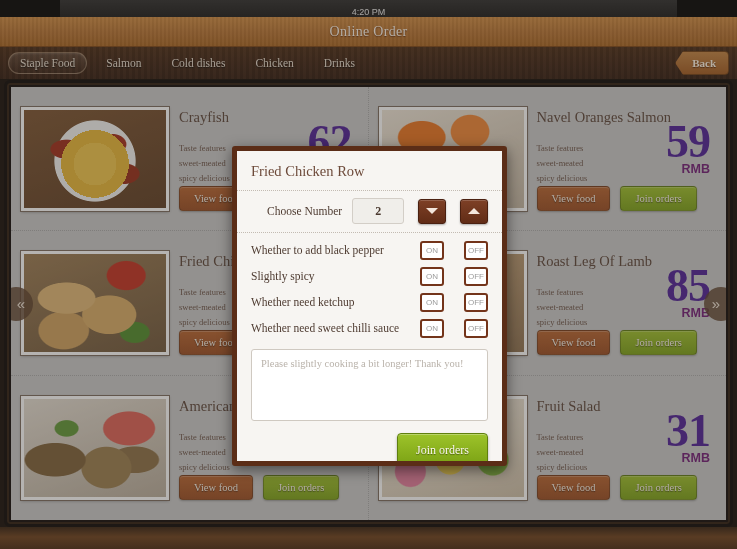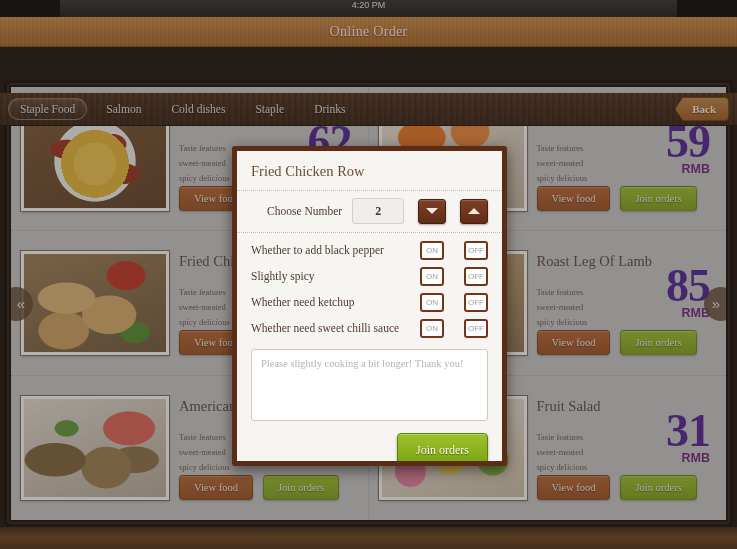--- a/index.html
+++ b/index.html
@@ -14,21 +14,21 @@
     position: relative;
     width: 737px; height: 549px;
     background: #140c07;
     overflow: hidden;
   }
 
   
   .statusbar {
     position: absolute; top: 0; left: 0; right: 0; height: 17px;
     background: linear-gradient(#2c2c2c, #191919);
-    display: flex; align-items: flex-start;
+    display: flex; align-items: flex-end;
     padding: 0 19px;
     font-family: "Liberation Sans", sans-serif;
     font-size: 9px; color: #d8d8d8;
     z-index: 40;
   }
   .statusbar .sb-left { display: flex; align-items: center; gap: 4px; }
   .statusbar .sb-center {
     position: absolute; left: 0; right: 0; text-align: center;
     font-size: 9px; color: #e8e8e8; pointer-events: none;
   }
@@ -75,21 +75,20 @@
   
   .tabbar {
     position: absolute; top: 47px; left: 0; right: 0; height: 33px;
     background:
       repeating-linear-gradient(90deg, rgba(0,0,0,0.10) 0 3px, rgba(255,255,255,0.02) 3px 6px),
       linear-gradient(#4a2a13, #3b2010 60%, #321b0d);
     border-bottom: 1px solid #120a04;
     display: flex; align-items: center;
     padding: 0 8px;
     z-index: 30;
-    margin-top: 46px;
   }
   .tab {
     font-size: 11.5px; color: #e8dccd; padding: 4px 11px; margin-right: 8px;
     text-shadow: 0 1px 1px rgba(0,0,0,.8); white-space: nowrap;
   }
   .tab.active {
     background: linear-gradient(rgba(255,255,255,.13), rgba(255,255,255,.02));
     border: 1px solid rgba(255,225,190,.35);
     border-radius: 13px;
     box-shadow: inset 0 1px 2px rgba(255,255,255,.12);
@@ -363,21 +362,21 @@
   <div class="bezel-top-right"></div>
 
   <div class="titlebar">
     <div class="title">Online Order</div>
   </div>
 
   <div class="tabbar">
     <div class="tab active">Staple Food</div>
     <div class="tab">Salmon</div>
     <div class="tab">Cold dishes</div>
-    <div class="tab">Staple</div>
+    <div class="tab">Chicken</div>
     <div class="tab">Drinks</div>
     <div class="backbtn">Back</div>
   </div>
 
   <div class="frame">
     <div class="board">
       <div class="grid">
 
         <div class="cell">
           <div class="thumb">

